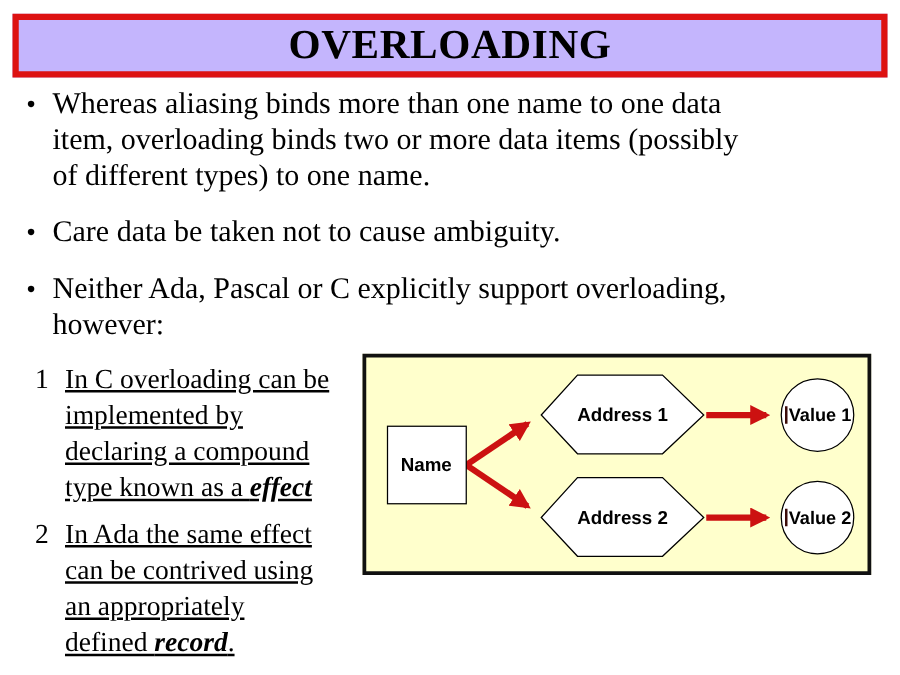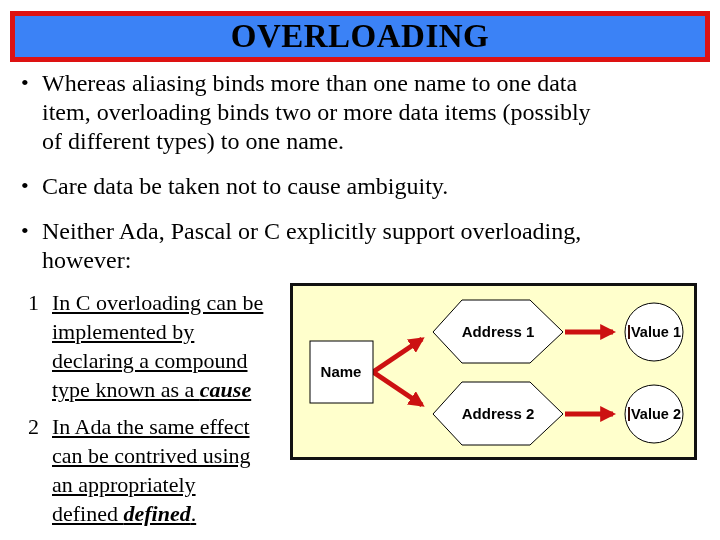--- a/index.html
+++ b/index.html
@@ -19,21 +19,21 @@
     background: #ffffff;
   }
   
   .title-box {
     position: absolute;
     left: 10px;
     top: 11px;
     width: 690px;
     height: 41px;
     border: 5px solid #dd1212;
-    background: #3b82f6;
+    background: #c4b5fd;
     display: flex;
     align-items: center;
     justify-content: center;
   }
   .title-box .title-text {
     font-size: 33px;
     font-weight: bold;
     letter-spacing: 0.5px;
     white-space: nowrap;
   }
@@ -136,28 +136,28 @@
 however:</span>
     </div>
   </div>
 
   <div class="numlist">
     <div class="numitem">
       <span class="num">1</span>
       <span class="ntext"><span class="pre-lines">In C overloading can be
 implemented by
 declaring a compound
-type known as a </span><span class="emph">cause</span><span></span></span>
+type known as a </span><span class="emph">effect</span><span></span></span>
     </div>
     <div class="numitem">
       <span class="num">2</span>
       <span class="ntext"><span class="pre-lines">In Ada the same effect
 can be contrived using
 an appropriately
-defined </span><span class="emph">defined</span><span>.</span></span>
+defined </span><span class="emph">record</span><span>.</span></span>
     </div>
   </div>
 
   <div class="diagram">
     <svg viewBox="0 0 401 171">
       <defs>
         <marker id="arrowhead" viewBox="0 0 10 10" refX="8" refY="5" markerWidth="3.2" markerHeight="3.2" orient="auto-start-reverse">
           <path d="M 0 0 L 10 5 L 0 10 z" fill="#cc1111"></path>
         </marker>
       </defs>

